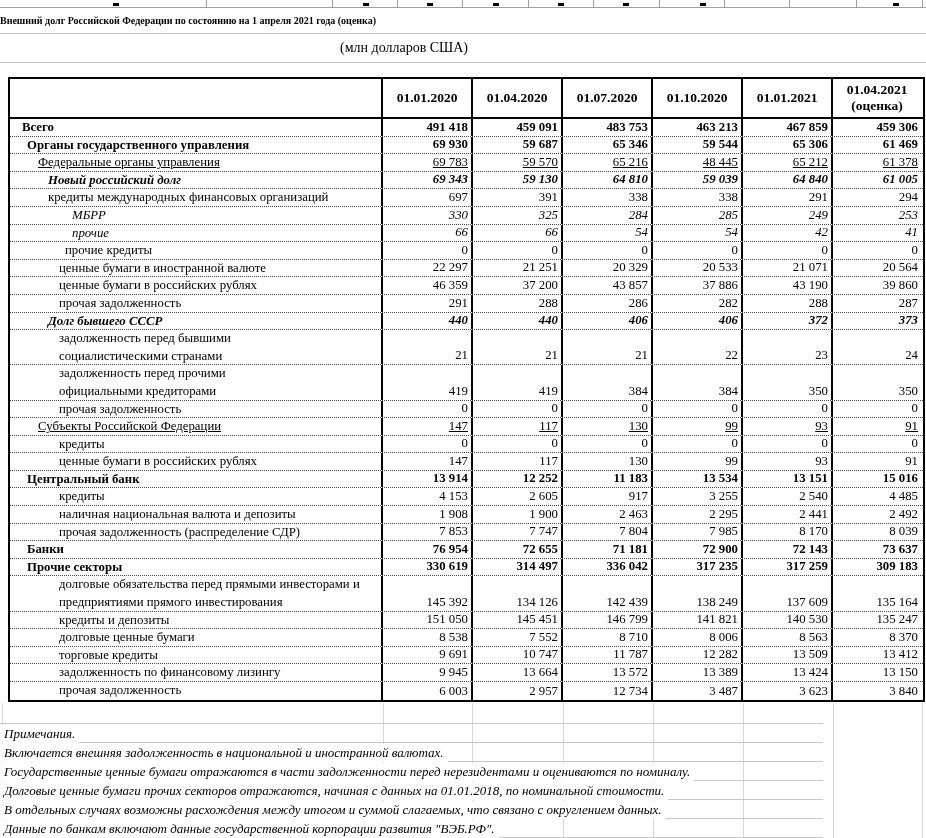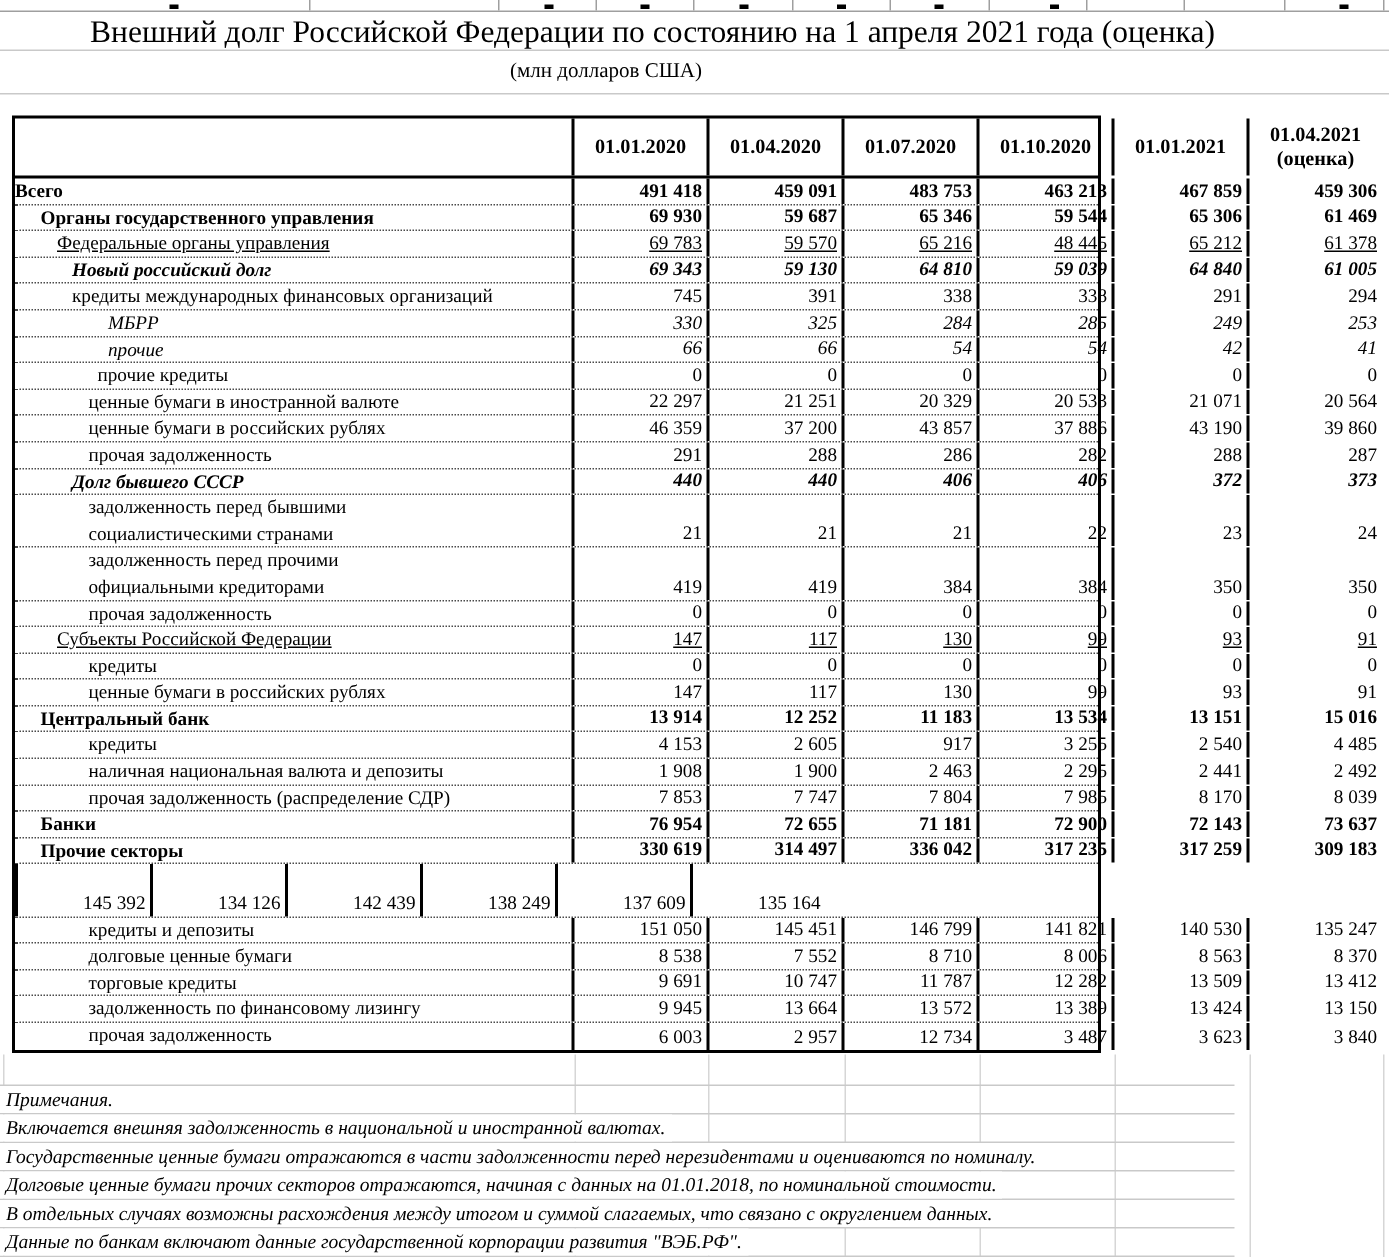--- a/index.html
+++ b/index.html
@@ -7,32 +7,32 @@
     position:relative; width:926px; height:838px; overflow:hidden;
     background:#fff; color:#000;
     font-family:"Liberation Serif","DejaVu Serif",serif;
   }
   
   .top-strip { position:absolute; top:0; left:0; width:926px; height:7px; border-bottom:1px solid #9f9f9f; }
   .vstub { position:absolute; top:0; width:1px; height:7px; background:#9f9f9f; }
   .tmark { position:absolute; top:3px; height:3px; width:6px; background:#000; }
 
   .title {
-    position:absolute; top:9px; left:0; width:870px; text-align:center;
-    font-weight:normal; font-size:21px; line-height:24px;
+    position:absolute; top:9px; left:0; width:870px; 
+    font-weight:bold; font-size:10px; line-height:24px;
   }
   .subtitle {
     position:absolute; top:36px; left:0; width:808px; text-align:center;
     font-size:14px; line-height:24px;
   }
   .hline { position:absolute; left:0; width:926px; height:1px; background:#c9c9c9; }
 
   
   .debt-table {
-    position:absolute; top:77px; left:8px; width:726px;
+    position:absolute; top:77px; left:8px; width:917px;
     border:2px solid #000; box-sizing:border-box; background:#fff;
   }
   .thead { display:flex; height:40px; border-bottom:2px solid #000; box-sizing:border-box; }
   .lab { flex:0 0 371px; min-width:0; box-sizing:border-box; }
   .cell {
     flex:0 0 90px; box-sizing:border-box; border-left:2px solid #000;
     display:flex; align-items:flex-end; justify-content:flex-end;
     padding:0 3px 2px 0; font-size:12.8px; line-height:14px;
   }
   .hcell {
@@ -99,21 +99,21 @@
         <div class="cell hcell">01.04.2020</div>
         <div class="cell hcell">01.07.2020</div>
         <div class="cell hcell">01.10.2020</div>
         <div class="cell hcell">01.01.2021</div>
         <div class="cell hcell">01.04.2021
 (оценка)</div>
       </div>
     <div id="table-rows">
         <div class="trow">
           <div class="lab">
-            <span class="s-bold" style="padding-left: 0;">Всего</span>
+            <span class="s-bold" style="padding-left: 12px;">Всего</span>
           </div>
           <div class="cell vcell">
             <span class="s-bold">491 418</span>
           </div>
           <div class="cell vcell">
             <span class="s-bold">459 091</span>
           </div>
           <div class="cell vcell">
             <span class="s-bold">483 753</span>
           </div>
@@ -194,21 +194,21 @@
           </div>
           <div class="cell vcell">
             <span class="s-bold-italic">61 005</span>
           </div>
         </div>
         <div class="trow">
           <div class="lab">
             <span class="s-normal" style="padding-left: 38px;">кредиты международных финансовых организаций</span>
           </div>
           <div class="cell vcell">
-            <span class="s-normal">745</span>
+            <span class="s-normal">697</span>
           </div>
           <div class="cell vcell">
             <span class="s-normal">391</span>
           </div>
           <div class="cell vcell">
             <span class="s-normal">338</span>
           </div>
           <div class="cell vcell">
             <span class="s-normal">338</span>
           </div>
@@ -652,20 +652,24 @@
             <span class="s-bold">317 235</span>
           </div>
           <div class="cell vcell">
             <span class="s-bold">317 259</span>
           </div>
           <div class="cell vcell">
             <span class="s-bold">309 183</span>
           </div>
         </div>
         <div class="trow two">
+          <div class="lab">
+            <span class="s-normal" style="padding-left: 49px;">долговые обязательства перед прямыми инвесторами и
+предприятиями прямого инвестирования</span>
+          </div>
           <div class="cell vcell">
             <span class="s-normal">145 392</span>
           </div>
           <div class="cell vcell">
             <span class="s-normal">134 126</span>
           </div>
           <div class="cell vcell">
             <span class="s-normal">142 439</span>
           </div>
           <div class="cell vcell">

